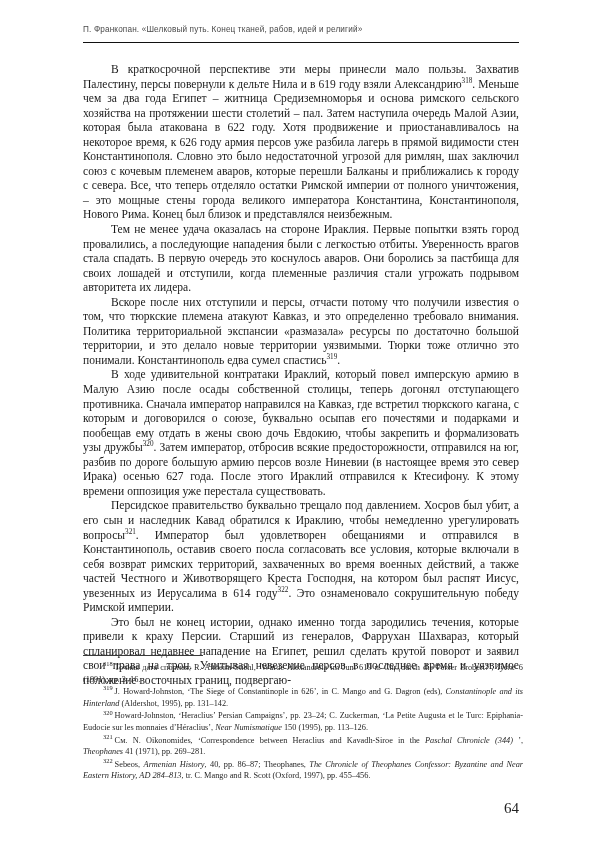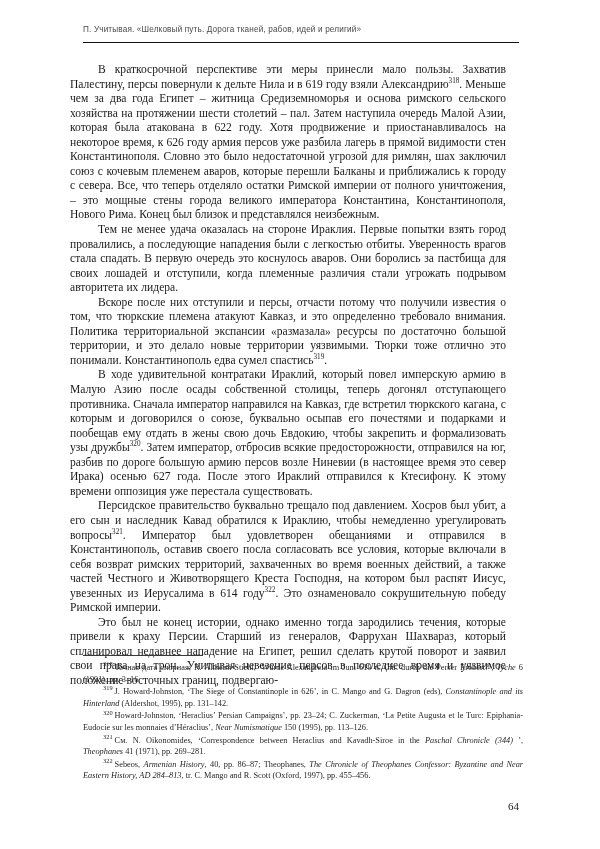--- a/index.html
+++ b/index.html
@@ -36,21 +36,21 @@
   .head-rule {
     position: absolute;
     left: 83px;
     top: 42px;
     width: 436px;
     height: 1px;
     background: #111111;
   }
   .body-col {
     position: absolute;
-    left: 70px;
+    left: 83px;
     top: 62px;
     width: 436px;
   }
   p.para {
     margin: 0;
     text-align: justify;
     text-indent: 28px;
     font-size: 11.55px;
     line-height: 14.55px;
     hyphens: none;
@@ -87,31 +87,31 @@
     font-size: 6.4px;
     vertical-align: super;
     line-height: 0;
     margin-right: 2px;
   }
   .it { font-style: italic; }
   .folio {
     position: absolute;
     right: 81px;
     top: 800px;
-    font-size: 11px;
+    font-size: 15px;
     color: #222222;
     font-family: "Liberation Serif", "DejaVu Serif", serif;
   }
 </style>
 </head>
 <body>
 
 <div class="page">
 
-  <div class="running-head">П.  Учитывая.  «Шелковый путь. Дорога тканей, рабов, идей и религий»</div>
+  <div class="running-head">П.  Франкопан.  «Шелковый путь. Конец тканей, рабов, идей и религий»</div>
 
   <div class="head-rule"></div>
 
   <div class="body-col">
       <p class="para">В краткосрочной перспективе эти меры принесли мало пользы. Захватив Палестину, персы повернули к дельте Нила и в 619 году взяли Александрию<sup class="fn">318</sup>. Меньше чем за два года Египет – житница Средиземноморья и основа римского сельского хозяйства на протяжении шести столетий – пал. Затем наступила очередь Малой Азии, которая была атакована в 622 году. Хотя продвижение и приостанавливалось на некоторое время, к 626 году армия персов уже разбила лагерь в прямой видимости стен Константинополя. Словно это было недостаточной угрозой для римлян, шах заключил союз с кочевым племенем аваров, которые перешли Балканы и приближались к городу с севера. Все, что теперь отделяло остатки Римской империи от полного уничтожения, – это мощные стены города великого императора Константина, Константинополя, Нового Рима. Конец был близок и представлялся неизбежным.</p>
       <p class="para">Тем не менее удача оказалась на стороне Ираклия. Первые попытки взять город провалились, а последующие нападения были с легкостью отбиты. Уверенность врагов стала спадать. В первую очередь это коснулось аваров. Они боролись за пастбища для своих лошадей и отступили, когда племенные различия стали угрожать подрывом авторитета их лидера.</p>
       <p class="para">Вскоре после них отступили и персы, отчасти потому что получили известия о том, что тюркские племена атакуют Кавказ, и это определенно требовало внимания. Политика территориальной экспансии «размазала» ресурсы по достаточно большой территории, и это делало новые территории уязвимыми. Тюрки тоже отлично это понимали. Константинополь едва сумел спастись<sup class="fn">319</sup>.</p>
       <p class="para">В ходе удивительной контратаки Ираклий, который повел имперскую армию в Малую Азию после осады собственной столицы, теперь догонял отступающего противника. Сначала император направился на Кавказ, где встретил тюркского кагана, с которым и договорился о союзе, буквально осыпав его почестями и подарками и пообещав ему отдать в жены свою дочь Евдокию, чтобы закрепить и формализовать узы дружбы<sup class="fn">320</sup>. Затем император, отбросив всякие предосторожности, отправился на юг, разбив по дороге большую армию персов возле Ниневии (в настоящее время это север Ирака) осенью 627 года. После этого Ираклий отправился к Ктесифону. К этому времени оппозиция уже перестала существовать.</p>
       <p class="para">Персидское правительство буквально трещало под давлением. Хосров был убит, а его сын и наследник Кавад обратился к Ираклию, чтобы немедленно урегулировать вопросы<sup class="fn">321</sup>. Император был удовлетворен обещаниями и отправился в Константинополь, оставив своего посла согласовать все условия, которые включали в себя возврат римских территорий, захваченных во время военных действий, а также частей Честного и Животворящего Креста Господня, на котором был распят Иисус, увезенных из Иерусалима в 614 году<sup class="fn">322</sup>. Это ознаменовало сокрушительную победу Римской империи.</p>
       <p class="para">Это был не конец истории, однако именно тогда зародились течения, которые привели к краху Персии. Старший из генералов, Фаррухан Шахвараз, который спланировал недавнее нападение на Египет, решил сделать крутой поворот и заявил свои права на трон. Учитывая невезение персов в последнее время и уязвимое положение восточных границ, подвергаю-</p>

